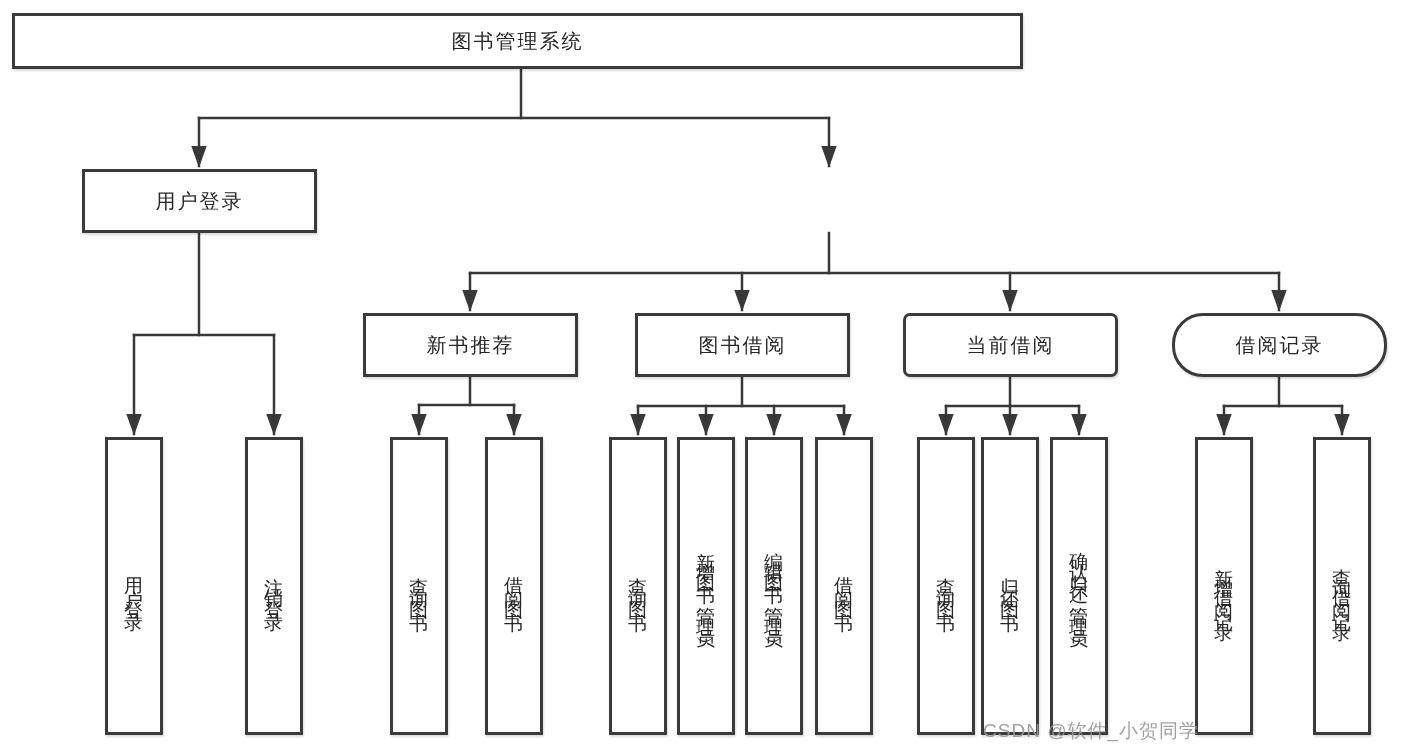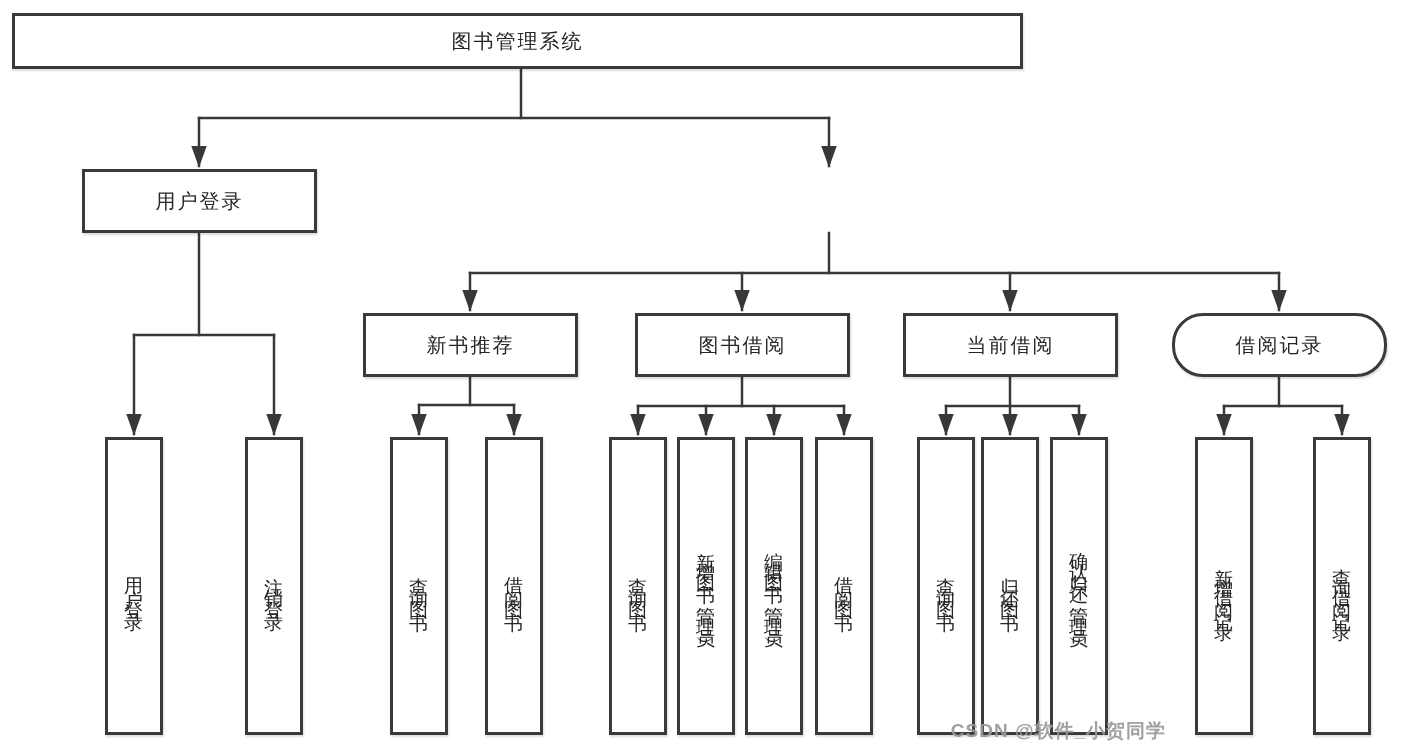--- a/index.html
+++ b/index.html
@@ -3,40 +3,40 @@
 <meta charset="utf-8">
 <style>
   html, body { margin: 0; padding: 0; }
   body {
     width: 1405px; height: 747px;
     background: #ffffff;
     font-family: "Liberation Sans", "DejaVu Sans", sans-serif;
     position: relative; overflow: hidden;
     color: #262626;
   }
-  .stage { position: absolute; left: 0; top: 0; width: 1171px; height: 747px; }
+  .stage { position: absolute; left: 0; top: 0; width: 1171px; height: 747px; padding-left: 33px; }
   svg.wires { position: absolute; left: 0; top: 0; z-index: 1; }
   .node {
     position: absolute; box-sizing: border-box;
     background: #ffffff; border: 3px solid #3a3a3a;
     display: flex; align-items: center; justify-content: center;
     z-index: 2;
     box-shadow: 1px 2px 2px rgba(0,0,0,0.14);
   }
   .hnode { font-size: 20px; letter-spacing: 2px; white-space: nowrap; }
   .vnode span {
     writing-mode: vertical-rl; text-orientation: mixed;
     font-size: 19px; line-height: 1; letter-spacing: 12px;
     white-space: nowrap;
   }
   .vnode.long span { letter-spacing: 11px; }
   .watermark {
     position: absolute; top: 718px; right: 5px; z-index: 3;
     font-size: 19px; letter-spacing: 1px;
-    color: rgba(152,152,152,0.92); white-space: nowrap; font-weight: bold;
+    color: rgba(152,152,152,0.92); white-space: nowrap;
   }
 </style>
 </head>
 <body>
 
 <div class="stage">
 
   <svg class="wires" width="1405" height="747" viewBox="0 0 1405 747">
     <defs>
       <marker id="arr" viewBox="0 0 14 10" refX="13" refY="5" markerWidth="22" markerHeight="16" markerUnits="userSpaceOnUse" orient="auto">
@@ -101,21 +101,21 @@
       </g>
     </g>
   </svg>
 
   <div class="node hnode" style="left:12px; top:13px; width:1011px; height:56px;">图书管理系统</div>
 
   <div class="node hnode" style="left:82px; top:169px; width:235px; height:64px;">用户登录</div>
 
   <div class="node hnode" style="left:635px; top:313px; width:215px; height:64px;">图书借阅</div>
   <div class="node hnode" style="left:363px; top:313px; width:215px; height:64px;">新书推荐</div>
-  <div class="node hnode" style="left:903px; top:313px; width:215px; height:64px;">当前借阅</div>
+  <div class="node hnode" style="left:903px; top:313px; width:215px; height:64px;border-radius:7px;">当前借阅</div>
   <div class="node hnode" style="left:1172px; top:313px; width:215px; height:64px;border-radius:31px;">借阅记录</div>
 
   <div class="node vnode" style="left:105px; top:437px; width:58px; height:298px;">
     <span>用户登录</span>
   </div>
   <div class="node vnode" style="left:245px; top:437px; width:58px; height:298px;">
     <span>注销登录</span>
   </div>
 
   <div class="node vnode" style="left:390px; top:437px; width:58px; height:298px;">

